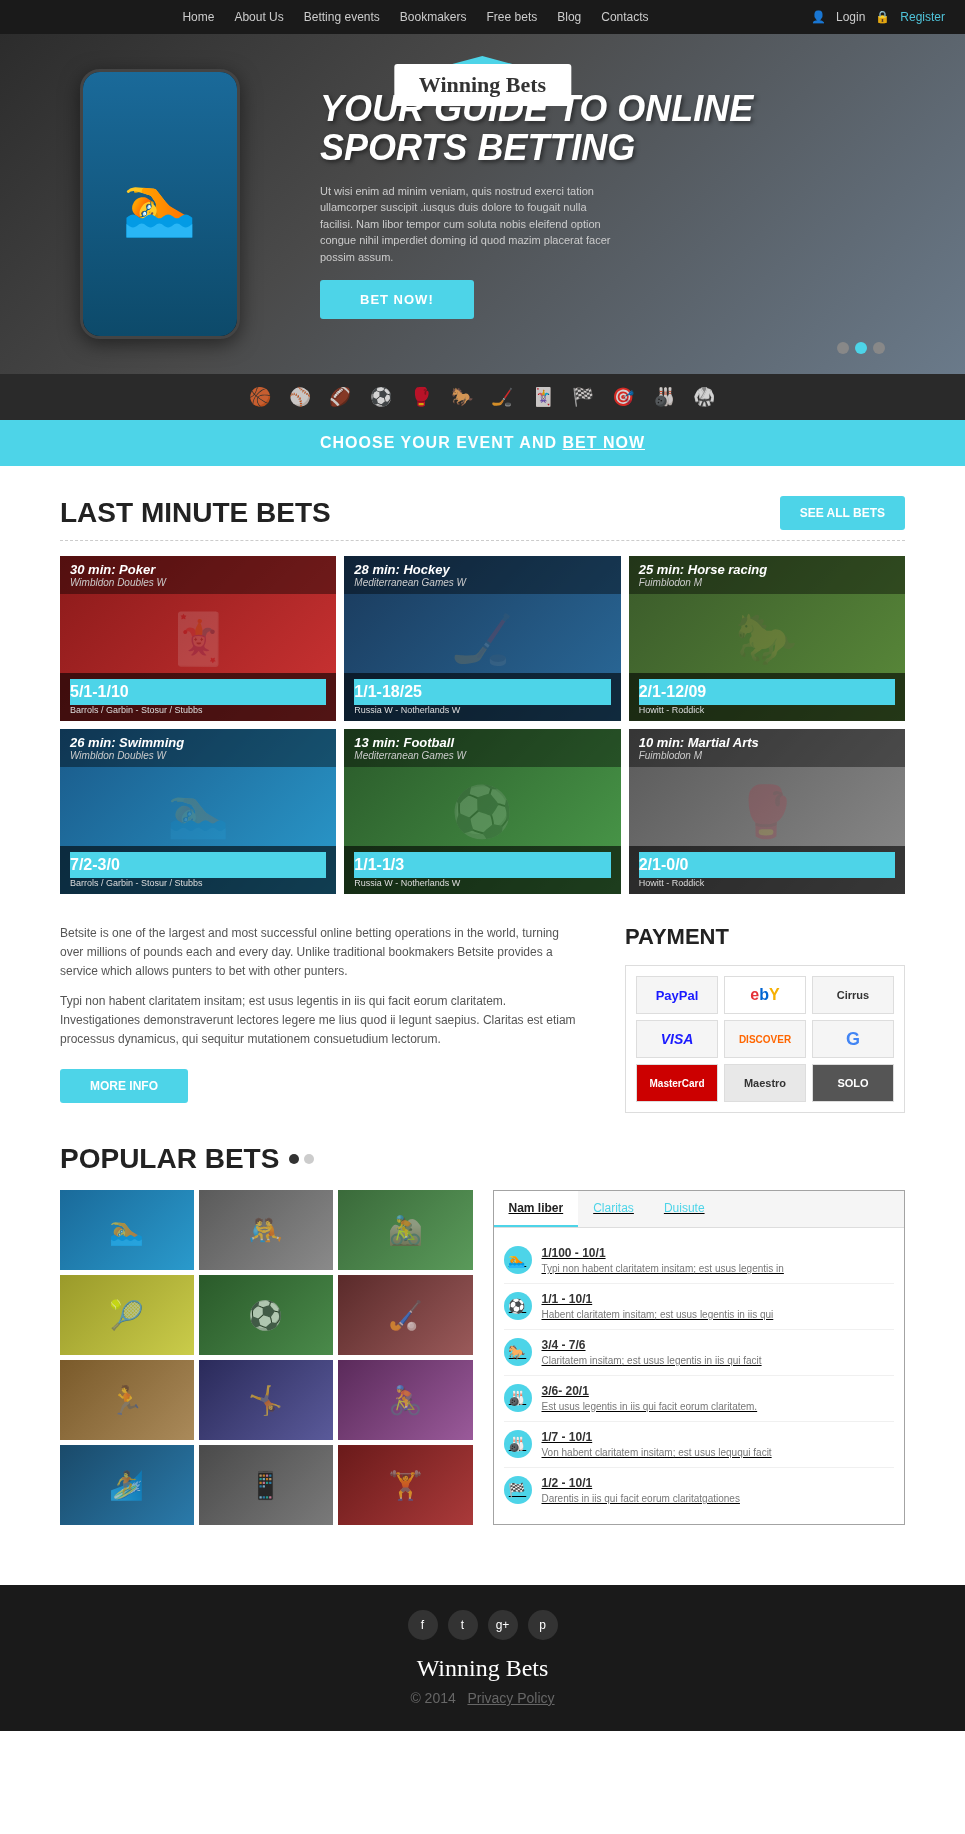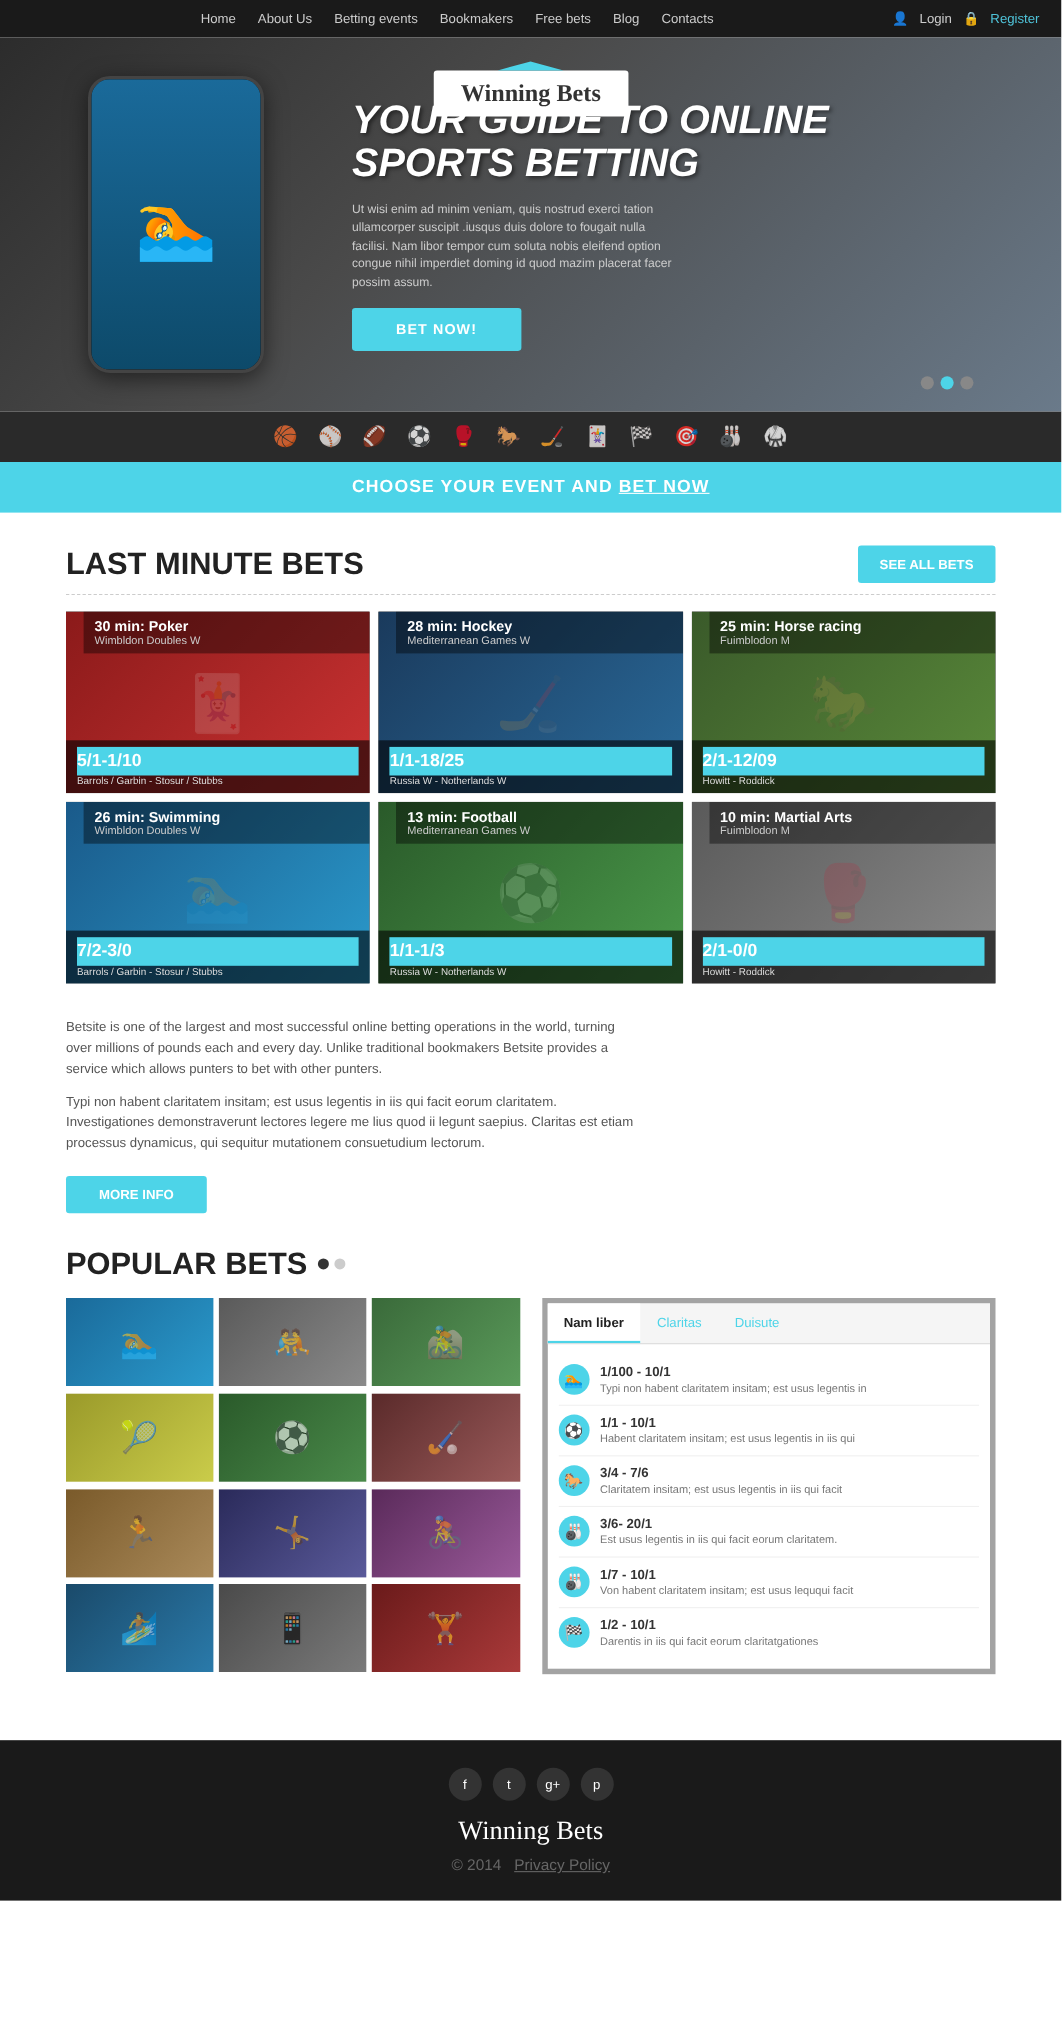--- a/index.html
+++ b/index.html
@@ -49,21 +49,21 @@
     .bets-grid { display: grid; grid-template-columns: repeat(3, 1fr); gap: 8px; margin-bottom: 30px; }
     .bet-card { position: relative; overflow: hidden; height: 165px; background: #333; cursor: pointer; }
     .bet-bg { width: 100%; height: 100%; background: #555; position: absolute; top: 0; left: 0; }
     .bet-bg.poker { background: linear-gradient(135deg, #8B1A1A 0%, #CC3333 100%); }
     .bet-bg.hockey { background: linear-gradient(135deg, #1a3a5c 0%, #2a6a9a 100%); }
     .bet-bg.horse { background: linear-gradient(135deg, #3a5a2a 0%, #5a8a3a 100%); }
     .bet-bg.swimming { background: linear-gradient(135deg, #1a5a8a 0%, #2a9acc 100%); }
     .bet-bg.football { background: linear-gradient(135deg, #2a5a2a 0%, #4a9a4a 100%); }
     .bet-bg.martial { background: linear-gradient(135deg, #5a5a5a 0%, #8a8a8a 100%); }
     .bet-overlay { position: absolute; bottom: 0; left: 0; right: 0; background: rgba(0,0,0,0.6); padding: 6px 10px; }
-    .bet-top-overlay { position: absolute; top: 0; left: 16px; right: 0; background: rgba(0,0,0,0.4); padding: 6px 10px; }
+    .bet-top-overlay { position: absolute; top: 0; left: 0; right: 0; background: rgba(0,0,0,0.4); padding: 6px 10px; font-style: italic; }
     .bet-time { color: #fff; font-size: 13px; font-weight: bold; }
     .bet-subtitle { color: #ccc; font-size: 10px; }
     .bet-odds { background: #4dd4e8; color: #fff; font-size: 16px; font-weight: bold; padding: 4px 0; }
     .bet-players { color: #ddd; font-size: 9px; }
     .bet-icon { position: absolute; top: 50%; left: 50%; transform: translate(-50%, -50%); font-size: 50px; opacity: 0.15; color: #fff; }
 
     
     .two-col { display: grid; grid-template-columns: 1fr 280px; gap: 40px; margin-bottom: 30px; }
     .welcome-section h2 { font-size: 26px; font-weight: 900; text-transform: uppercase; color: #222; margin-bottom: 15px; }
     .welcome-section p { font-size: 12px; color: #555; line-height: 1.6; margin-bottom: 10px; }
@@ -97,21 +97,21 @@
     .pop-img.field { background: linear-gradient(135deg, #5a2a2a, #9a5a5a); }
     .pop-img.run { background: linear-gradient(135deg, #7a5a2a, #aa8a5a); }
     .pop-img.athlete { background: linear-gradient(135deg, #2a2a5a, #5a5a9a); }
     .pop-img.cycling { background: linear-gradient(135deg, #5a2a5a, #9a5a9a); }
     .pop-img.water { background: linear-gradient(135deg, #1a4a6a, #2a7aaa); }
     .pop-img.phone { background: linear-gradient(135deg, #4a4a4a, #7a7a7a); }
     .pop-img.red { background: linear-gradient(135deg, #6a1a1a, #aa3a3a); }
     .pop-img-icon { width: 100%; height: 100%; display: flex; align-items: center; justify-content: center; font-size: 28px; color: rgba(255,255,255,0.6); }
 
     
-    .tabs-section { border: 5px solid #a3a3a3; }
+    .tabs-section { border: 1px solid #a3a3a3; text-decoration: underline; }
     .tabs-header { display: flex; background: #f5f5f5; border-bottom: 1px solid #ddd; }
     .tab { padding: 10px 15px; font-size: 12px; cursor: pointer; color: #888; }
     .tab.active { color: #222; font-weight: bold; background: #fff; border-bottom: 2px solid #4dd4e8; }
     .tab.blue { color: #4dd4e8; }
     .tab-content { padding: 10px; }
     .tab-item { display: flex; align-items: flex-start; padding: 8px 0; border-bottom: 1px solid #f0f0f0; gap: 10px; }
     .tab-sport-icon { width: 28px; height: 28px; border-radius: 50%; background: #4dd4e8; display: flex; align-items: center; justify-content: center; font-size: 14px; color: #fff; flex-shrink: 0; }
     .tab-item-info .odds { font-weight: bold; font-size: 12px; color: #333; }
     .tab-item-info .desc { font-size: 10px; color: #777; margin-top: 2px; line-height: 1.3; }
 
@@ -276,20 +276,34 @@
       </div>
     </div>
   </div>
 
   <div class="two-col">
     <div class="welcome-section">
       <p>Betsite is one of the largest and most successful online betting operations in the world, turning over millions of pounds each and every day. Unlike traditional bookmakers Betsite provides a service which allows punters to bet with other punters.</p>
       <p>Typi non habent claritatem insitam; est usus legentis in iis qui facit eorum claritatem. Investigationes demonstraverunt lectores legere me lius quod ii legunt saepius. Claritas est etiam processus dynamicus, qui sequitur mutationem consuetudium lectorum.</p>
       <button class="more-info-btn">MORE INFO</button>
     </div>
+    <div class="payment-section">
+      <h2>PAYMENT</h2>
+      <div class="payment-grid">
+        <div class="payment-item paypal">PayPal</div>
+        <div class="payment-item ebay" style="font-size:16px; font-weight:900; color:#e53238;">e<span style="color:#0064d2;">b</span><span style="color:#f5af02;">Y</span></div>
+        <div class="payment-item">Cirrus</div>
+        <div class="payment-item visa">VISA</div>
+        <div class="payment-item" style="font-size:10px; color:#f60;">DISCOVER</div>
+        <div class="payment-item" style="font-size:18px; color:#4285f4; font-weight:bold;">G</div>
+        <div class="payment-item mastercard">MasterCard</div>
+        <div class="payment-item maestro">Maestro</div>
+        <div class="payment-item" style="background:#555; color:#fff; font-size:11px;">SOLO</div>
+      </div>
+    </div>
   </div>
 
   <div class="popular-section">
     <div class="popular-header">
       <h2 class="popular-title">POPULAR BETS</h2>
       <div class="popular-dots">
         <div class="popular-dot active"></div>
         <div class="popular-dot"></div>
       </div>
     </div>

